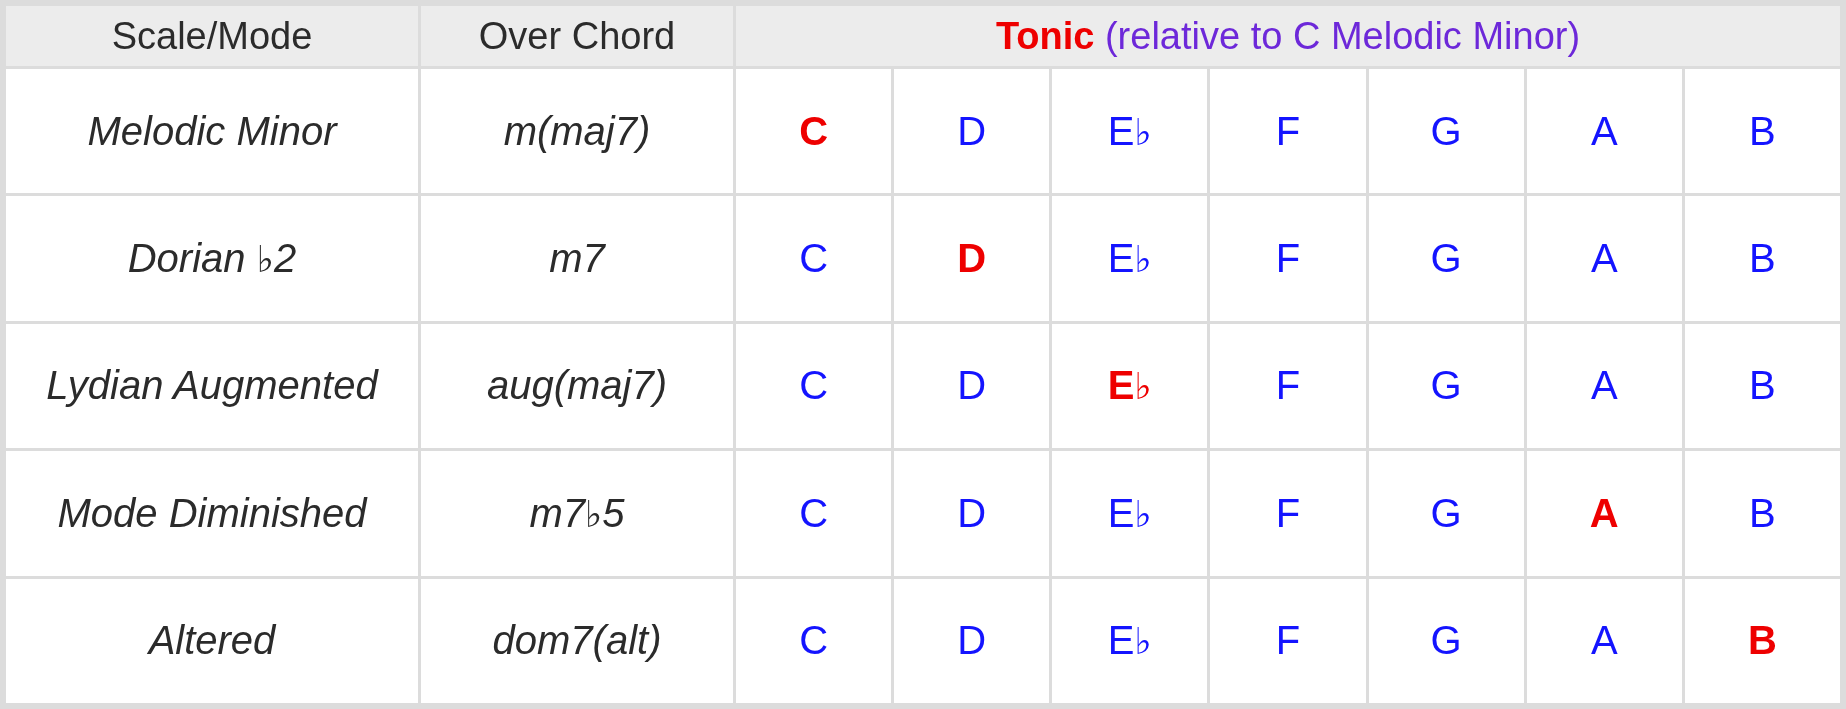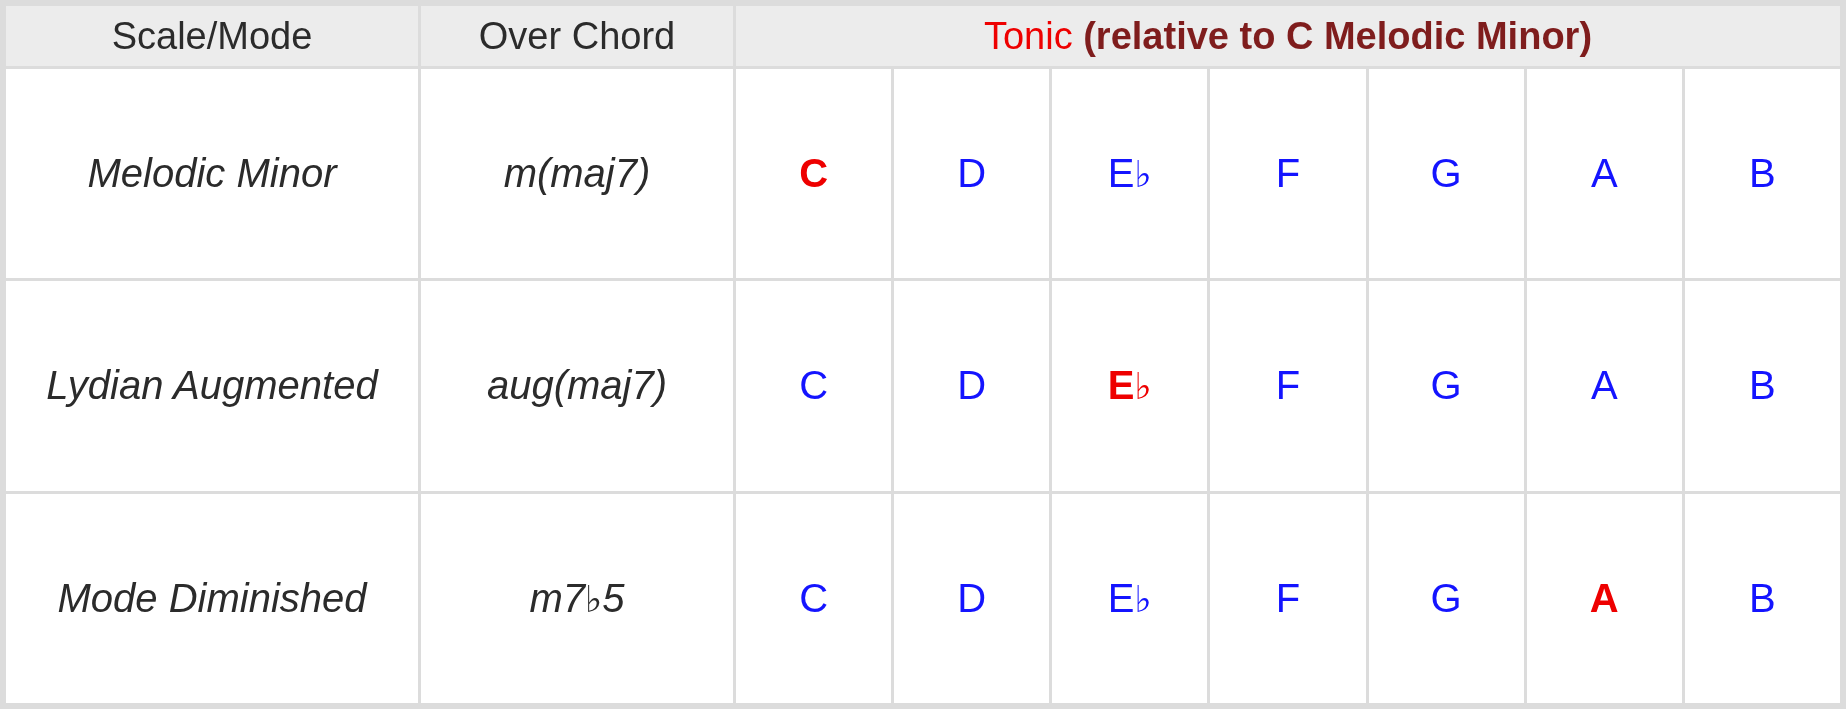--- a/index.html
+++ b/index.html
@@ -40,25 +40,25 @@
     vertical-align: middle;
     padding: 0;
     height: 60px;
     border: 0;
   }
   th.col-scale  { width: 412px; }
   th.col-chord  { width: 312px; }
 
   .tonic-word {
     color: #ee0000;
-    font-weight: normal;
+    font-weight: bold;
   }
   .tonic-rest {
-    color: #7f1d1d;
-    font-weight: bold;
+    color: #6d28d9;
+    font-weight: normal;
   }
 
   
   tbody td {
     background: #ffffff;
     font-size: 40px;
     color: #2b2b2b;
     text-align: center;
     vertical-align: middle;
     padding: 0;
@@ -108,20 +108,31 @@
           <td class="chord-cell">m(maj7)</td>
           <td class="note-cell is-tonic">C</td>
           <td class="note-cell">D</td>
           <td class="note-cell">E<span class="flat">♭</span></td>
           <td class="note-cell">F</td>
           <td class="note-cell">G</td>
           <td class="note-cell">A</td>
           <td class="note-cell">B</td>
         </tr>
         <tr>
+          <td class="scale-cell">Dorian <span class="flat">♭</span>2</td>
+          <td class="chord-cell">m7</td>
+          <td class="note-cell">C</td>
+          <td class="note-cell is-tonic">D</td>
+          <td class="note-cell">E<span class="flat">♭</span></td>
+          <td class="note-cell">F</td>
+          <td class="note-cell">G</td>
+          <td class="note-cell">A</td>
+          <td class="note-cell">B</td>
+        </tr>
+        <tr>
           <td class="scale-cell">Lydian Augmented</td>
           <td class="chord-cell">aug(maj7)</td>
           <td class="note-cell">C</td>
           <td class="note-cell">D</td>
           <td class="note-cell is-tonic">E<span class="flat">♭</span></td>
           <td class="note-cell">F</td>
           <td class="note-cell">G</td>
           <td class="note-cell">A</td>
           <td class="note-cell">B</td>
         </tr>
@@ -129,15 +140,26 @@
           <td class="scale-cell">Mode Diminished</td>
           <td class="chord-cell">m7<span class="flat">♭</span>5</td>
           <td class="note-cell">C</td>
           <td class="note-cell">D</td>
           <td class="note-cell">E<span class="flat">♭</span></td>
           <td class="note-cell">F</td>
           <td class="note-cell">G</td>
           <td class="note-cell is-tonic">A</td>
           <td class="note-cell">B</td>
         </tr>
+        <tr>
+          <td class="scale-cell">Altered</td>
+          <td class="chord-cell">dom7(alt)</td>
+          <td class="note-cell">C</td>
+          <td class="note-cell">D</td>
+          <td class="note-cell">E<span class="flat">♭</span></td>
+          <td class="note-cell">F</td>
+          <td class="note-cell">G</td>
+          <td class="note-cell">A</td>
+          <td class="note-cell is-tonic">B</td>
+        </tr>
       </tbody>
   </table>
 </div>
 
 </body></html>

